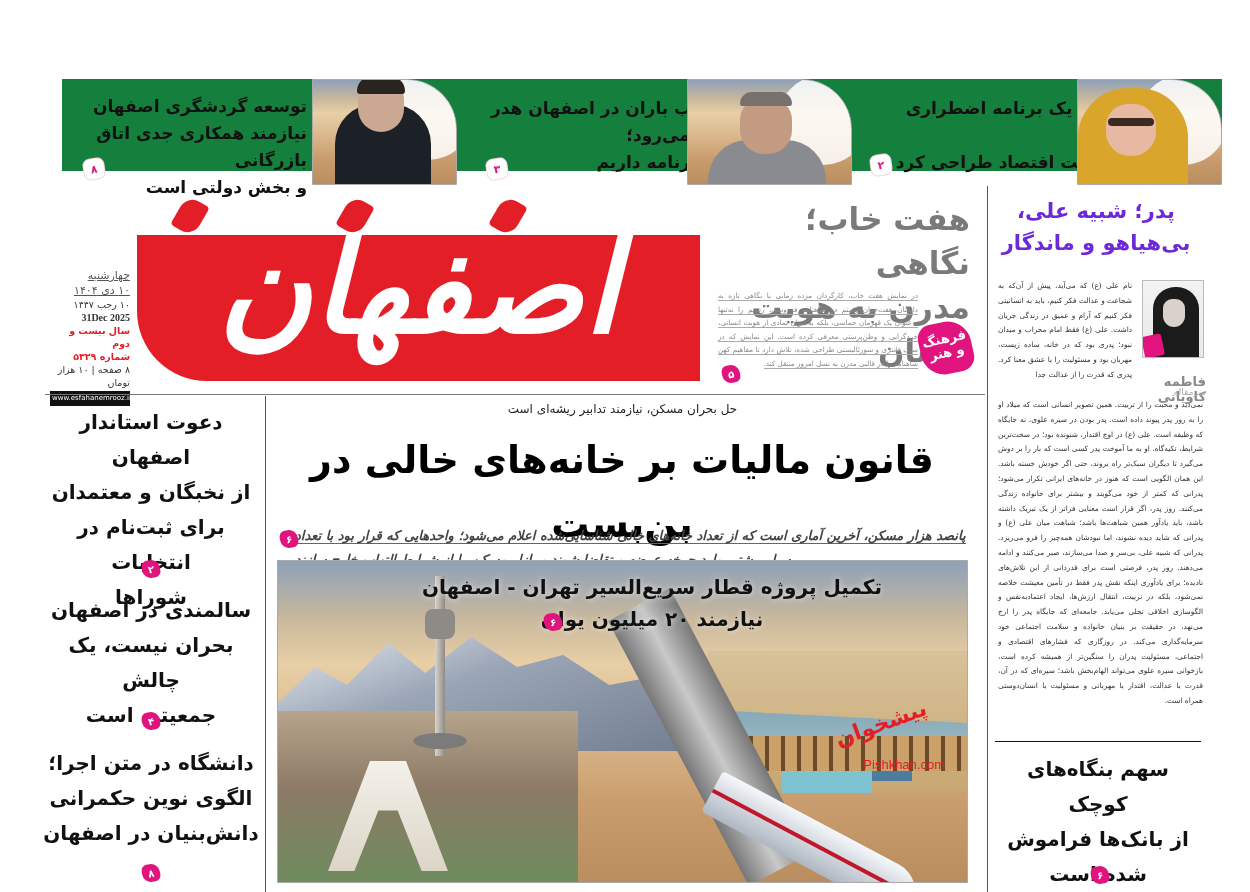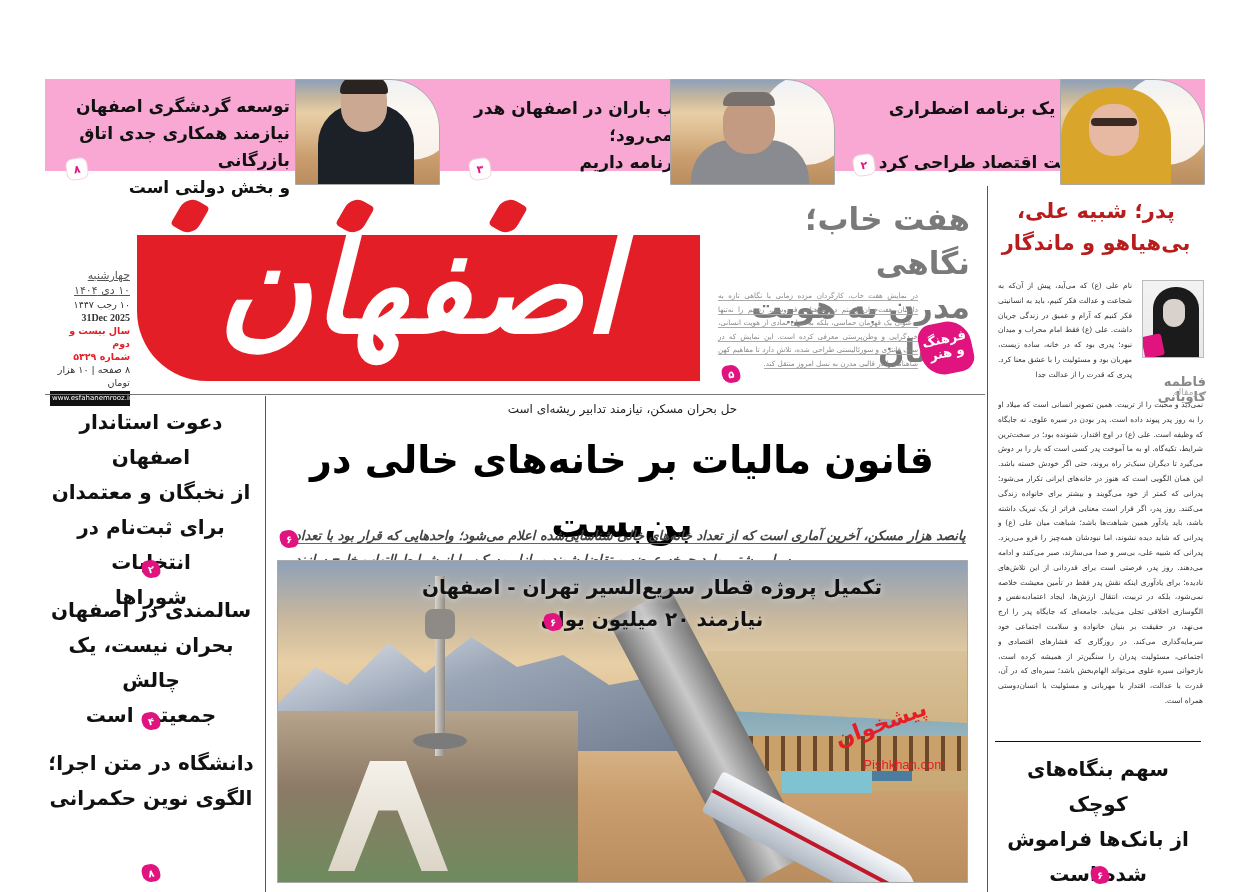--- a/index.html
+++ b/index.html
@@ -1,21 +1,21 @@
 <!DOCTYPE html>
 <html><head>
 <meta charset="utf-8">
 <style>
   * { box-sizing: border-box; margin: 0; padding: 0; }
   html, body { width: 1250px; height: 892px; background: #ffffff; overflow: hidden; }
   body { position: relative; font-family: "DejaVu Sans", sans-serif; color: #111; }
   .abs { position: absolute; }
 
   
-  .banner { left: 45px; top: 79px; width: 1160px; height: 92px; background: #f9a8d4; }
+  .banner { left: 62px; top: 79px; width: 1160px; height: 92px; background: #15803d; }
   .teaser { position: absolute; top: 0; height: 106px; }
   .teaser .title { position: absolute; direction: rtl; text-align: right; font-weight: bold; font-size: 17px; line-height: 27px; color: #111; }
   .teaser .photo { position: absolute; top: 0; height: 106px; border-radius: 0 50px 0 0; overflow: hidden; }
   .teaser .photo .blob { position: absolute; width: 90px; height: 90px; border-radius: 50%; background: #fff; opacity: .85; }
   .person { position: absolute; bottom: 0; }
   .pagebadge { position: absolute; width: 20px; height: 20px; border-radius: 6px; background: #fff; color: #e0137f; font-size: 11px; font-weight: bold; display: flex; align-items: center; justify-content: center; transform: rotate(-8deg); box-shadow: 0 0 0 1px #f6d3de; }
 
   
   .logo-box { left: 137px; top: 235px; width: 563px; height: 146px; background: #e41e26; border-radius: 0 0 0 70px; overflow: visible; }
   .logo-text { position: absolute; left: 0; top: -48px; width: 563px; height: 200px; direction: rtl; text-align: center; font-family: "DejaVu Serif", serif; font-weight: bold; font-style: italic; font-size: 128px; line-height: 200px; color: #fff; letter-spacing: -4px; }
@@ -30,21 +30,21 @@
   
   .culture-title { left: 712px; top: 197px; width: 258px; direction: rtl; text-align: right; font-weight: bold; font-size: 31px; line-height: 44px; color: #7a7a7a; }
   .culture-body { left: 718px; top: 289px; width: 200px; direction: rtl; text-align: justify; font-size: 7.2px; line-height: 13.5px; color: #8a8a8a; }
   .culture-body span { border-bottom: 1px solid #aaa; }
   .culture-tag { left: 920px; top: 322px; width: 52px; height: 52px; background: #e0137f; color: #fff; border-radius: 14px 24px 14px 24px; font-weight: bold; font-size: 13px; line-height: 14px; text-align: center; direction: rtl; padding-top: 10px; transform: rotate(-12deg); }
   .pink-num { position: absolute; width: 18px; height: 18px; background: #e0137f; color: #fff; font-size: 10px; font-weight: bold; display: flex; align-items: center; justify-content: center; border-radius: 6px 9px 6px 9px; transform: rotate(-10deg); }
 
   
   .vline { background: #555; }
   .hline { background: #111; }
-  .editorial-title { left: 993px; top: 195px; width: 206px; direction: rtl; text-align: center; font-weight: bold; font-size: 21px; line-height: 32px; color: #b91c1c; }
+  .editorial-title { left: 993px; top: 195px; width: 206px; direction: rtl; text-align: center; font-weight: bold; font-size: 21px; line-height: 32px; color: #6d28d9; }
   .author-photo { left: 1142px; top: 280px; width: 62px; height: 78px; border: 1px solid #bbb; background: linear-gradient(180deg,#f3f3f3 0%,#e8e8e8 100%); overflow: hidden; }
   .author-photo .hijab { position: absolute; left: 10px; top: 6px; width: 46px; height: 76px; background: #1b1b1b; border-radius: 22px 22px 4px 4px; }
   .author-photo .face { position: absolute; left: 20px; top: 18px; width: 22px; height: 28px; background: #d9d2cc; border-radius: 10px 10px 12px 12px; }
   .author-photo .pinkbox { position: absolute; left: 0; bottom: 0; width: 20px; height: 22px; background: #e0137f; transform: rotate(-12deg); border-radius: 3px; }
   .author-name { left: 1122px; top: 368px; width: 84px; direction: rtl; text-align: right; font-weight: bold; font-size: 13px; color: #8a8a8a; margin-top: 6px; }
   .author-role { left: 1122px; top: 387px; width: 84px; direction: rtl; text-align: right; font-size: 9px; color: #aaa; }
   .editorial-body { direction: rtl; text-align: justify; font-size: 7.4px; line-height: 14.8px; color: #333; }
   .small-bold-title { direction: rtl; text-align: center; font-weight: bold; font-size: 20px; line-height: 35px; color: #111; }
 
   
@@ -186,20 +186,21 @@
 <div class="abs small-bold-title" style="left:42px;top:593px;width:218px;">
   <div>سالمندی در اصفهان</div>
   <div>بحران نیست، یک چالش</div>
   <div>جمعیتی است</div>
 </div>
 <div class="pink-num" style="left:142px;top:712px;">۴</div>
 
 <div class="abs small-bold-title" style="left:42px;top:746px;width:218px;">
   <div>دانشگاه در متن اجرا؛</div>
   <div>الگوی نوین حکمرانی</div>
+  <div>دانش‌بنیان در اصفهان</div>
 </div>
 <div class="pink-num" style="left:142px;top:864px;">۸</div>
 
 <div class="abs kicker">حل بحران مسکن، نیازمند تدابیر ریشه‌ای است</div>
 <div class="abs headline">قانون مالیات بر خانه‌های خالی در بن‌بست</div>
 <div class="abs lead">
   <div><span>پانصد هزار مسکن، آخرین آماری است که از تعداد خانه‌های خالی شناسایی‌شده اعلام می‌شود؛ واحدهایی که قرار بود با تعداد</span></div>
   <div><span>بسیار بیشتر، وارد چرخه عرضه و تقاضا شوند و بازار مسکن را از شرایط التهاب خارج سازند</span></div>
 </div>
 <div class="pink-num" style="left:280px;top:530px;">۶</div>

